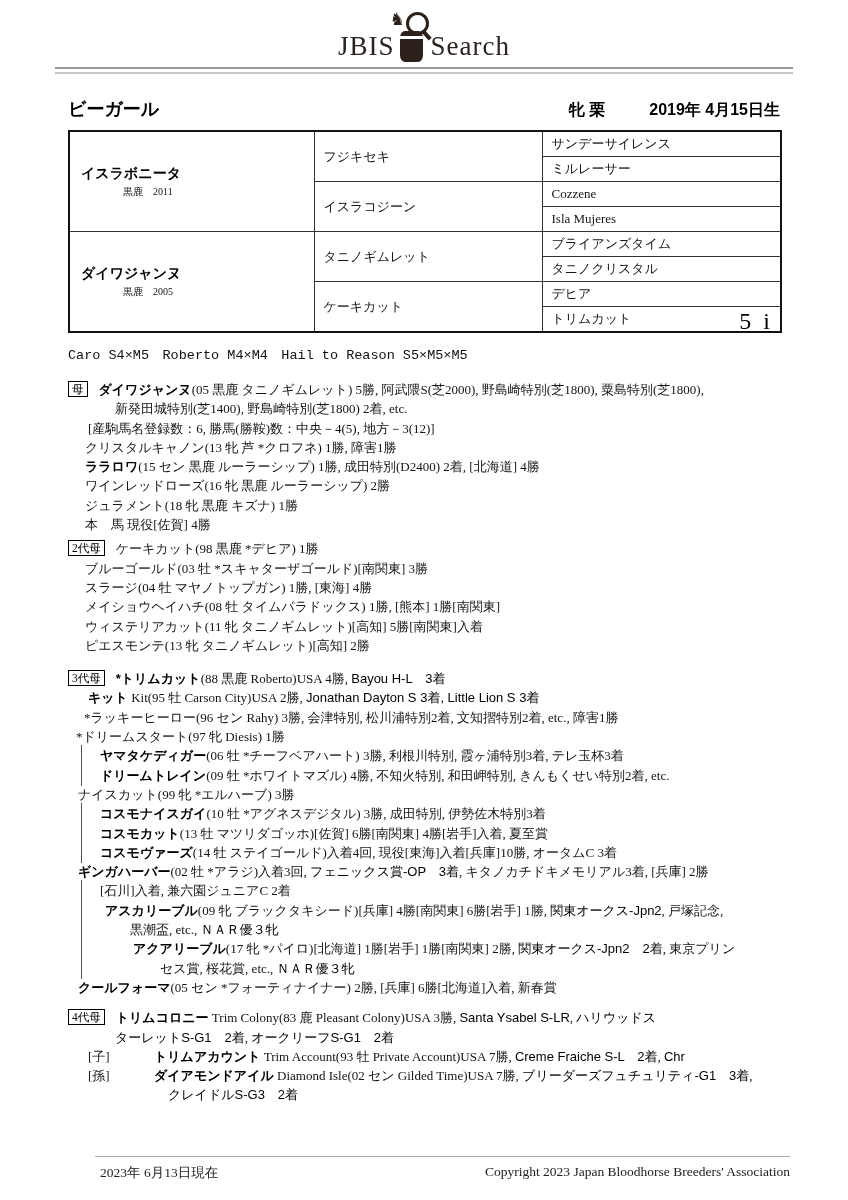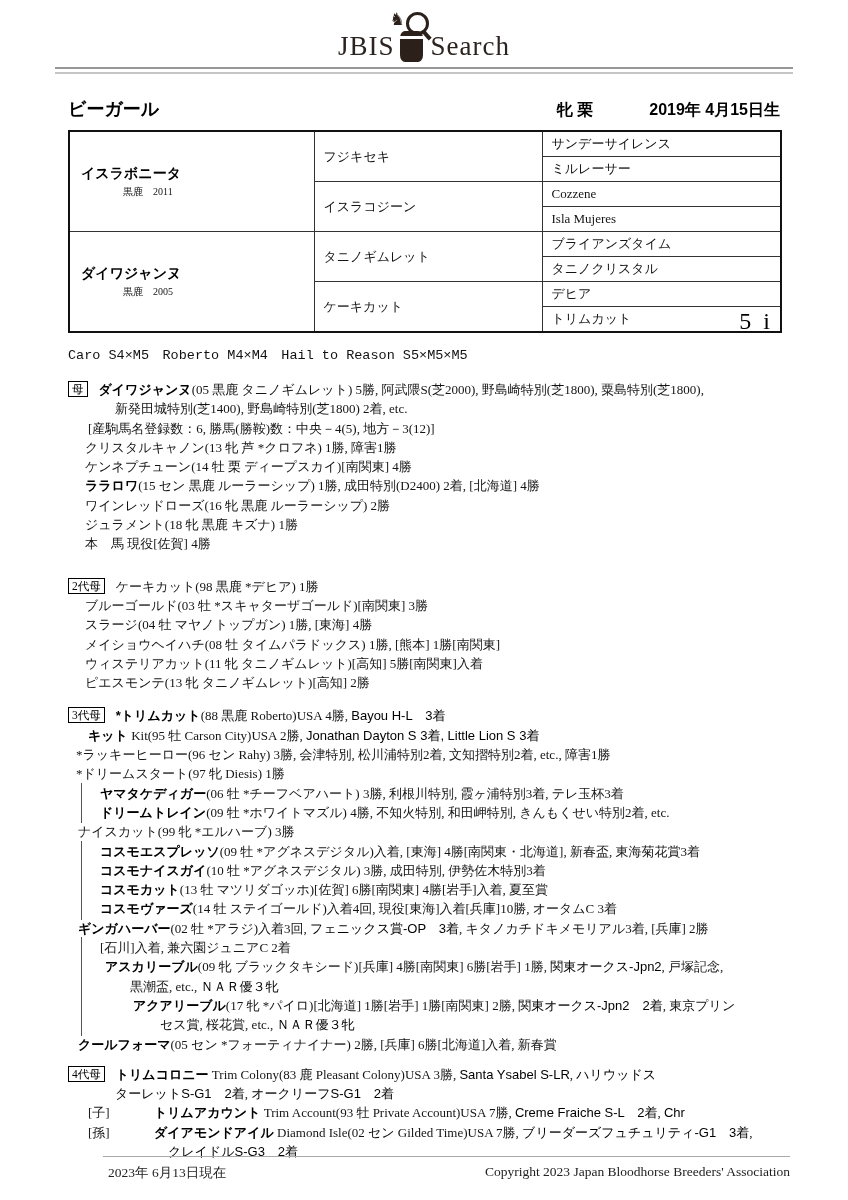--- a/index.html
+++ b/index.html
@@ -15,54 +15,54 @@
   .cyl::after{content:"";position:absolute;top:5px;left:0;right:0;height:3px;background:#fff;}
   .lens{position:absolute;top:0;left:9px;width:17px;height:17px;border:3px solid #2b211a;border-radius:50%;background:#fff;}
   .handle{position:absolute;top:21px;left:24px;width:11px;height:4px;background:#2b211a;transform:rotate(48deg);}
   .horse{position:absolute;top:-1px;left:-7px;font-size:17px;line-height:1;color:#2b211a;
          font-family:"DejaVu Sans",sans-serif;}
   .hr2{margin:7px 55px 0;height:3px;border-top:2px solid #979797;border-bottom:2px solid #c6c6c6;}
 
   
   .title-row{display:flex;align-items:baseline;margin:23px 68px 9px;}
   .title-name{font-family:"Liberation Sans","DejaVu Sans",sans-serif;font-weight:bold;font-size:18px;color:#000;}
-  .title-right{margin-left:auto;display:flex;gap:56px;font-family:"Liberation Sans","DejaVu Sans",sans-serif;
+  .title-right{margin-left:auto;display:flex;gap:44px;font-family:"Liberation Sans","DejaVu Sans",sans-serif;
         font-weight:bold;font-size:16px;color:#000;}
 
   
   table.ped{border-collapse:collapse;margin:0 68px;width:712px;table-layout:fixed;border:2px solid #111;}
   table.ped td{border:1px solid #333;height:24px;padding:0 4px 0 9px;font-size:13px;vertical-align:middle;
         overflow:hidden;white-space:nowrap;}
   td.c1{vertical-align:middle;}
   .hname{font-family:"Liberation Sans","DejaVu Sans",sans-serif;font-weight:bold;font-size:14px;color:#000;padding-left:2px;}
   .hdetail{font-size:10px;padding-left:44px;margin-top:2px;}
   td.last-gp{position:relative;}
   .famnum{position:absolute;right:7px;top:1px;font-size:24px;letter-spacing:3px;color:#000;}
 
   
   .inbreed{margin:13px 68px 0;font-family:"Liberation Mono","DejaVu Sans Mono",monospace;
         font-size:13.5px;color:#111;}
 
   
   #sections{margin:15px 68px 0;width:712px;}
   .section{margin-top:16px;}
-  .section:nth-of-type(2){margin-top:23px;}
+  .section:nth-of-type(2){margin-top:5px;}
   .section:nth-of-type(3){margin-top:14px;}
   .section:nth-of-type(4){margin-top:11px;}
   .line{position:relative;line-height:19.3px;font-size:13px;white-space:nowrap;}
   .line.bar::before{content:"";position:absolute;left:13px;top:-1px;bottom:-1px;border-left:1px solid #555;}
   .sec-label{display:inline-block;border:1px solid #000;font-size:11.5px;line-height:14px;
         padding:0 3px;margin-right:11px;vertical-align:1px;color:#000;}
   .bname{font-family:"Liberation Sans","DejaVu Sans",sans-serif;font-weight:bold;color:#000;}
   .rtext{font-family:"Liberation Serif","DejaVu Serif",serif;color:#141414;}
   .sname{font-family:"Liberation Sans","DejaVu Sans",sans-serif;color:#000;}
   .kin{display:inline-block;width:66px;}
 
   
-  .footer{position:absolute;left:8px;right:0;bottom:18px;}
+  .footer{position:absolute;left:0;right:0;bottom:18px;}
   .f-line{margin:0 58px 0 95px;border-top:1px solid #aaa;}
   .f-row{display:flex;margin:7px 58px 0 100px;font-size:13.5px;color:#222;}
   .f-copy{margin-left:auto;}
 </style>
 </head>
 <body>
 
 <div class="page">
 
   <div class="logo">
@@ -135,43 +135,41 @@
     </table>
 
   <div class="inbreed">Caro S4×M5　Roberto M4×M4　Hail to Reason S5×M5×M5</div>
 
   <div id="sections">
       <div class="section">
         <div class="line" style="padding-left: 0px;"><span class="sec-label">母</span><span class="bname">ダイワジャンヌ</span><span class="rtext">(05 黒鹿 タニノギムレット) 5勝, 阿武隈S(芝2000), 野島崎特別(芝1800), 粟島特別(芝1800),</span></div>
         <div class="line" style="padding-left: 47px;"><span class="rtext">新発田城特別(芝1400), 野島崎特別(芝1800) 2着, etc.</span></div>
         <div class="line" style="padding-left: 20px;"><span class="rtext">[産駒馬名登録数：6, 勝馬(勝鞍)数：中央－4(5), 地方－3(12)]</span></div>
         <div class="line" style="padding-left: 17px;"><span class="rtext">クリスタルキャノン(13 牝 芦 *クロフネ) 1勝, 障害1勝</span></div>
-        <div class="line" style="padding-left: 17px;"><span class="rtext">ケンネプチューン(14 牡 栗 ディープスカイ)[南関東] 4勝</span></div>
         <div class="line" style="padding-left: 17px;"><span class="bname">ララロワ</span><span class="rtext">(15 セン 黒鹿 ルーラーシップ) 1勝, 成田特別(D2400) 2着, [北海道] 4勝</span></div>
         <div class="line" style="padding-left: 17px;"><span class="rtext">ワインレッドローズ(16 牝 黒鹿 ルーラーシップ) 2勝</span></div>
         <div class="line" style="padding-left: 17px;"><span class="rtext">ジュラメント(18 牝 黒鹿 キズナ) 1勝</span></div>
         <div class="line" style="padding-left: 17px;"><span class="rtext">本　馬 現役[佐賀] 4勝</span></div>
       </div>
       <div class="section">
         <div class="line" style="padding-left: 0px;"><span class="sec-label">2代母</span><span class="rtext">ケーキカット(98 黒鹿 *デヒア) 1勝</span></div>
         <div class="line" style="padding-left: 17px;"><span class="rtext">ブルーゴールド(03 牡 *スキャターザゴールド)[南関東] 3勝</span></div>
         <div class="line" style="padding-left: 17px;"><span class="rtext">スラージ(04 牡 マヤノトップガン) 1勝, [東海] 4勝</span></div>
         <div class="line" style="padding-left: 17px;"><span class="rtext">メイショウヘイハチ(08 牡 タイムパラドックス) 1勝, [熊本] 1勝[南関東]</span></div>
         <div class="line" style="padding-left: 17px;"><span class="rtext">ウィステリアカット(11 牝 タニノギムレット)[高知] 5勝[南関東]入着</span></div>
         <div class="line" style="padding-left: 17px;"><span class="rtext">ピエスモンテ(13 牝 タニノギムレット)[高知] 2勝</span></div>
       </div>
       <div class="section">
         <div class="line" style="padding-left: 0px;"><span class="sec-label">3代母</span><span class="bname">*トリムカット</span><span class="rtext">(88 黒鹿 Roberto)USA 4勝, </span><span class="sname">Bayou H-L　3着</span></div>
         <div class="line" style="padding-left: 20px;"><span class="bname">キット</span><span class="rtext"> Kit(95 牡 Carson City)USA 2勝, </span><span class="sname">Jonathan Dayton S 3着, Little Lion S 3着</span></div>
-        <div class="line" style="padding-left: 8px;"><span class="rtext">*ラッキーヒーロー(96 セン Rahy) 3勝, 会津特別, 松川浦特別2着, 文知摺特別2着, etc., 障害1勝</span></div>
+        <div class="line" style="padding-left: 8px; margin-left: 8px;"><span class="rtext">*ラッキーヒーロー(96 セン Rahy) 3勝, 会津特別, 松川浦特別2着, 文知摺特別2着, etc., 障害1勝</span></div>
         <div class="line" style="padding-left: 8px;"><span class="rtext">*ドリームスタート(97 牝 Diesis) 1勝</span></div>
         <div class="line bar" style="padding-left: 32px;"><span class="bname">ヤマタケディガー</span><span class="rtext">(06 牡 *チーフベアハート) 3勝, 利根川特別, 霞ヶ浦特別3着, テレ玉杯3着</span></div>
         <div class="line bar" style="padding-left: 32px;"><span class="bname">ドリームトレイン</span><span class="rtext">(09 牡 *ホワイトマズル) 4勝, 不知火特別, 和田岬特別, きんもくせい特別2着, etc.</span></div>
         <div class="line" style="padding-left: 10px;"><span class="rtext">ナイスカット(99 牝 *エルハーブ) 3勝</span></div>
-        <div class="line bar" style="padding-left: 32px;"><span class="bname">コスモエスプレッソ</span><span class="rtext">(09 牡 *アグネスデジタル)入着, [東海] 4勝[南関東・北海道], 新春盃, 東海菊花賞3着</span></div>
         <div class="line bar" style="padding-left: 32px;"><span class="bname">コスモナイスガイ</span><span class="rtext">(10 牡 *アグネスデジタル) 3勝, 成田特別, 伊勢佐木特別3着</span></div>
         <div class="line bar" style="padding-left: 32px;"><span class="bname">コスモカット</span><span class="rtext">(13 牡 マツリダゴッホ)[佐賀] 6勝[南関東] 4勝[岩手]入着, 夏至賞</span></div>
         <div class="line bar" style="padding-left: 32px;"><span class="bname">コスモヴァーズ</span><span class="rtext">(14 牡 ステイゴールド)入着4回, 現役[東海]入着[兵庫]10勝, オータムC 3着</span></div>
         <div class="line" style="padding-left: 10px;"><span class="bname">ギンガハーバー</span><span class="rtext">(02 牡 *アラジ)入着3回, </span><span class="sname">フェニックス賞-OP　3着</span><span class="rtext">, キタノカチドキメモリアル3着, [兵庫] 2勝</span></div>
         <div class="line bar" style="padding-left: 32px;"><span class="rtext">[石川]入着, 兼六園ジュニアC 2着</span></div>
         <div class="line bar" style="padding-left: 37px;"><span class="bname">アスカリーブル</span><span class="rtext">(09 牝 ブラックタキシード)[兵庫] 4勝[南関東] 6勝[岩手] 1勝, </span><span class="sname">関東オークス-Jpn2</span><span class="rtext">, 戸塚記念,</span></div>
         <div class="line bar" style="padding-left: 62px;"><span class="rtext">黒潮盃, etc., </span><span class="sname">ＮＡＲ優３牝</span></div>
         <div class="line bar" style="padding-left: 65px;"><span class="bname">アクアリーブル</span><span class="rtext">(17 牝 *パイロ)[北海道] 1勝[岩手] 1勝[南関東] 2勝, </span><span class="sname">関東オークス-Jpn2　2着</span><span class="rtext">, 東京プリン</span></div>
         <div class="line bar" style="padding-left: 92px;"><span class="rtext">セス賞, 桜花賞, etc., </span><span class="sname">ＮＡＲ優３牝</span></div>
         <div class="line" style="padding-left: 10px;"><span class="bname">クールフォーマ</span><span class="rtext">(05 セン *フォーティナイナー) 2勝, [兵庫] 6勝[北海道]入着, 新春賞</span></div>

